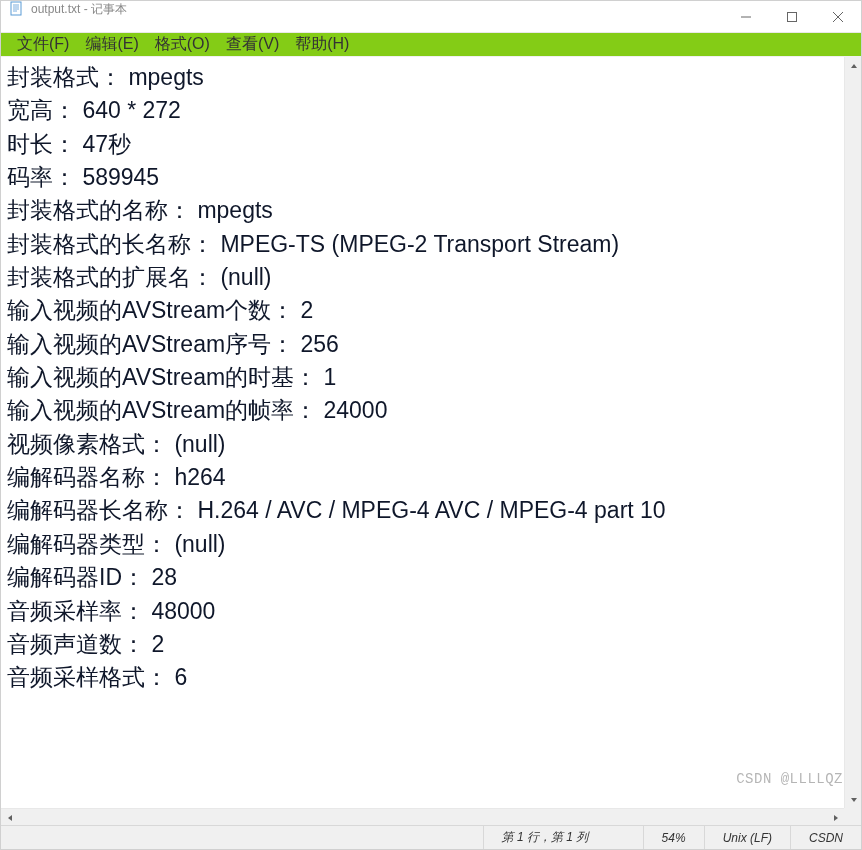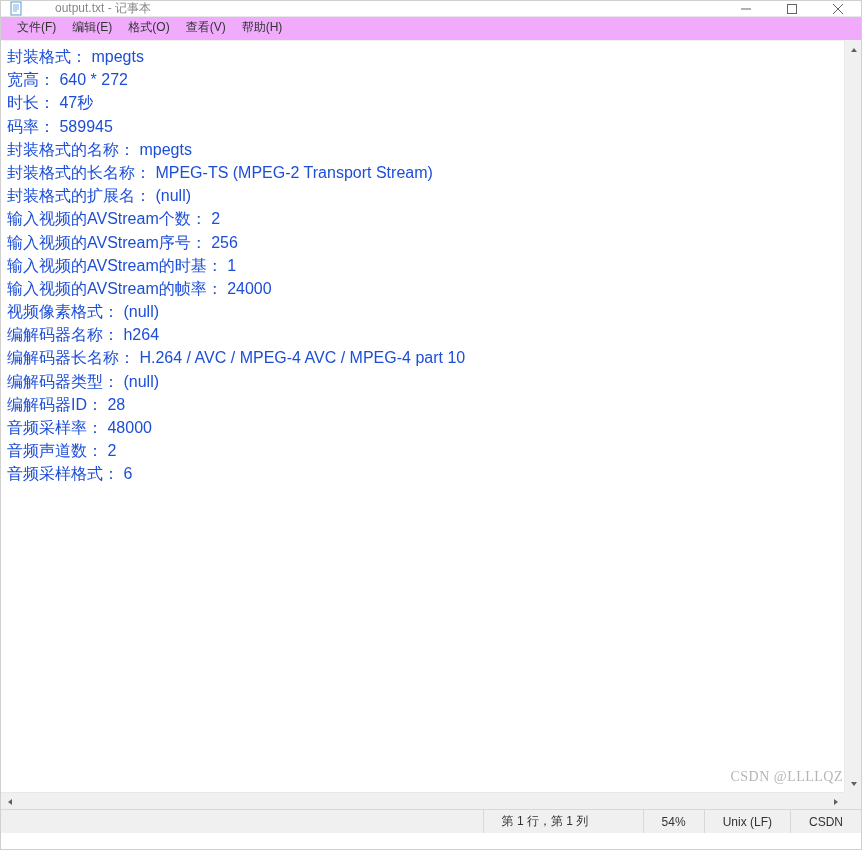--- a/index.html
+++ b/index.html
@@ -5,28 +5,26 @@
 * { margin: 0; padding: 0; box-sizing: border-box; }
 body {
   width: 862px;
   height: 850px;
   font-family: "Microsoft YaHei", "SimSun", sans-serif;
   background: #ffffff;
   overflow: hidden;
   border: 1px solid #d0d0d0;
 }
 .titlebar {
-  height: 16px;
+  height: 32px;
   background: #ffffff;
   display: flex;
-  align-items: center;
   padding-left: 8px;
   border-bottom: 1px solid #e8e8e8;
   position: relative;
-  gap: 24px;
 }
 .titlebar-icon {
   width: 16px;
   height: 16px;
   margin-right: 6px;
   display: inline-flex;
 }
 .titlebar-title {
   font-size: 12px;
   color: #888;
@@ -40,45 +38,46 @@
   width: 46px;
   height: 100%;
   display: flex;
   align-items: center;
   justify-content: center;
   color: #666;
 }
 .titlebar-btn svg { width: 10px; height: 10px; }
 .menubar {
   height: 24px;
-  background: #f0abfc;
-  display: flex;
+  background: #84cc16;
+  display: flex;
+  align-items: center;
   padding-left: 8px;
-  font-size: 12px;
+  font-size: 16px;
   color: #333;
   border-bottom: 1px solid #f0f0f0;
 }
 .menu-item {
   padding: 2px 8px;
   cursor: default;
 }
 .content-wrapper {
   height: calc(100% - 32px - 24px - 24px);
   position: relative;
 }
 .textarea {
   width: calc(100% - 17px);
   height: calc(100% - 17px);
   padding: 4px 6px;
   font-family: "Microsoft YaHei", "SimSun", sans-serif;
-  font-size: 16px;
+  font-size: 23px;
   line-height: 1.45;
   white-space: pre;
   overflow: hidden;
-  color: #1d4ed8;
+  color: #0f172a;
   background: #fff;
 }
 .scrollbar-v {
   position: absolute;
   right: 0;
   top: 0;
   width: 17px;
   height: calc(100% - 17px);
   background: #f0f0f0;
   display: flex;
@@ -114,38 +113,39 @@
 .scroll-track-v { flex: 1; }
 .scroll-track-h { flex: 1; }
 .statusbar {
   height: 24px;
   background: #f0f0f0;
   border-top: 1px solid #d8d8d8;
   display: flex;
   align-items: flex-start;
   font-size: 12px;
   color: #333;
+  font-style: italic;
 }
 .status-spacer { flex: 1; }
 .status-cell {
   padding: 0 18px;
   border-left: 1px solid #d8d8d8;
   height: 100%;
   display: flex;
   align-items: center;
 }
 .status-cell.first { border-left: 1px solid #d8d8d8; min-width: 160px; }
 .watermark {
   position: absolute;
   right: 18px;
-  bottom: 24px;
+  bottom: 38px;
   font-size: 14px;
   color: rgba(120,120,120,0.55);
   pointer-events: none;
-  font-family: Liberation Serif, serif;
+  font-family: Liberation Mono, monospace;
   letter-spacing: 0.5px;
 }
 </style>
 </head>
 <body>
 
 <div class="titlebar">
   <span class="titlebar-icon">
     <svg viewBox="0 0 16 16">
         <rect x="2" y="1" width="10" height="13" fill="#fff" stroke="#5b9bd5" stroke-width="1"></rect>

